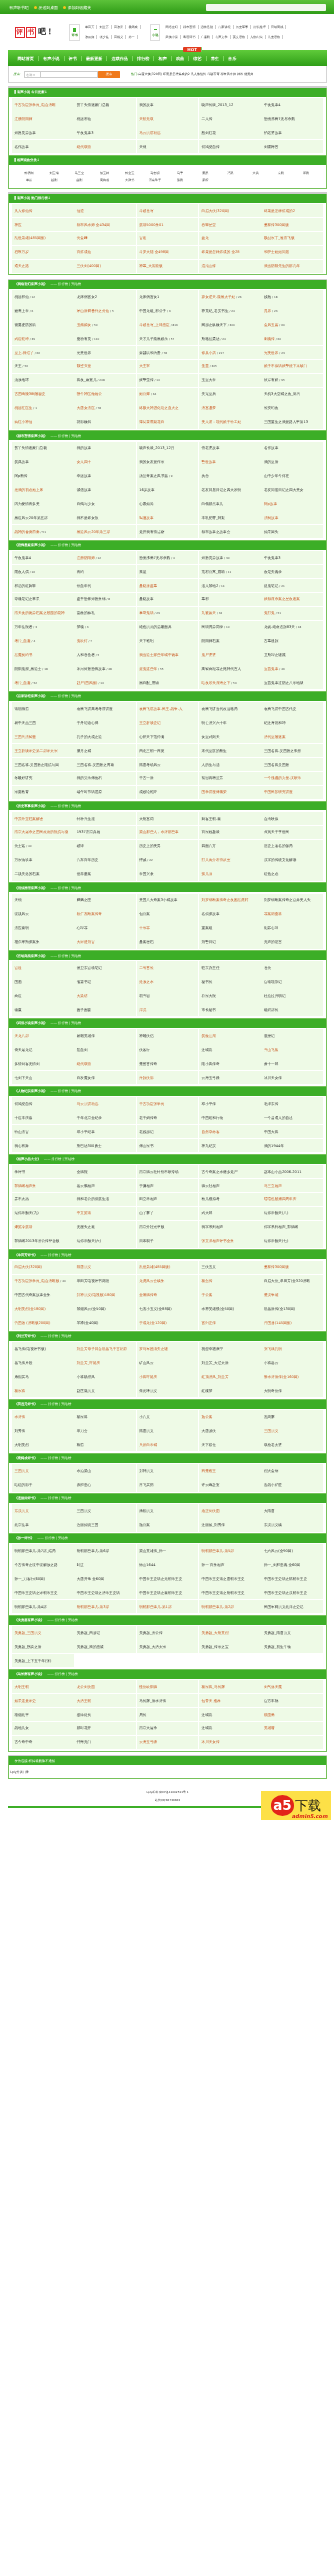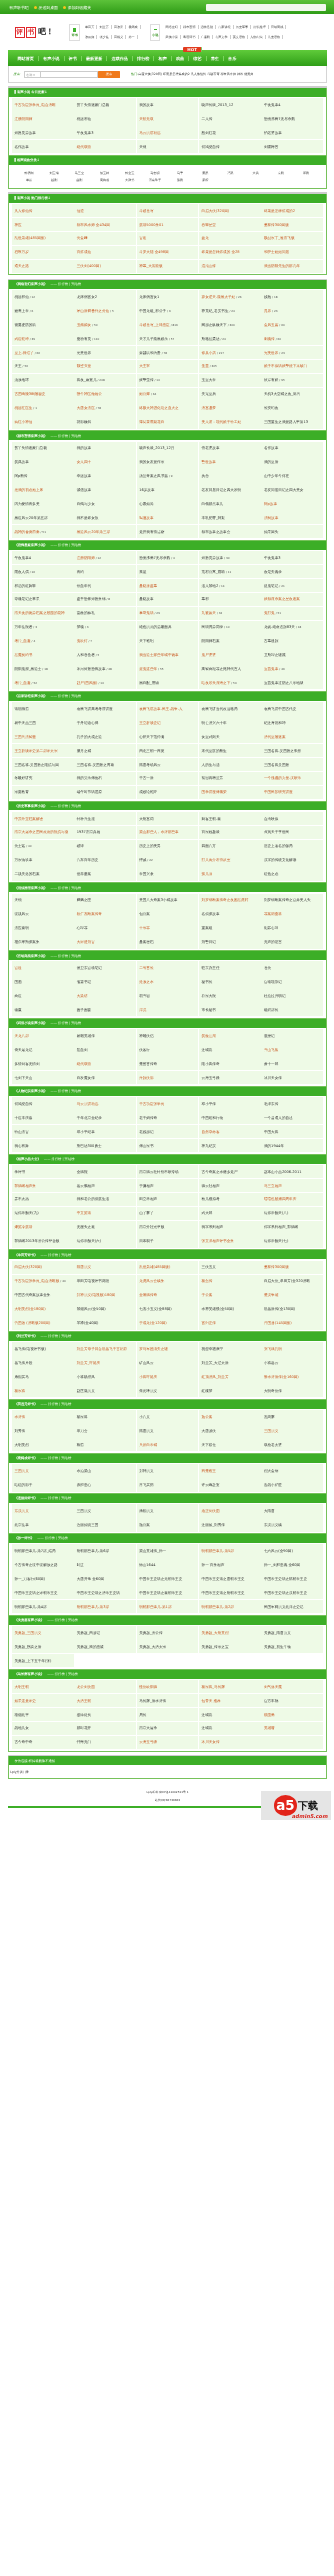--- a/index.html
+++ b/index.html
@@ -37,23 +37,23 @@
 .cell{background:#eefae6;height:13.4px;display:flex;align-items:center;padding-left:2.6px;font-size:3.6px;color:#333;overflow:hidden;white-space:nowrap;}
 .cell.hl{color:#c8541c;}
 .cell .n{font-size:2.8px;color:#555;margin-left:1px;}
 .artists{display:grid;grid-template-columns:repeat(12,1fr);row-gap:3.1px;padding:6.2px 7.2px;background:#fff;}
 .artists span{text-align:center;font-size:3.1px;color:#444;}
 .friend{margin:0 8.2px;border:0.5px solid #76c25a;border-top:none;}
 .friend .body{height:13.4px;display:flex;align-items:center;padding-left:1px;font-size:3.1px;color:#333;}
 .footer{text-align:center;font-size:2.8px;color:#333;padding-top:10.3px;}
 .footer div{margin-bottom:4.1px;}
 .footbar{margin:2.1px 8.2px 0;height:2.6px;background:#3cae27;}
-.wm{position:absolute;right:4.1px;bottom:5.2px;width:70px;height:29px;background:#e5e5e5;display:flex;align-items:center;justify-content:center;}
+.wm{position:absolute;right:4.1px;bottom:5.2px;width:70px;height:29px;background:#fde047;display:flex;align-items:center;justify-content:center;}
 .wm .a{width:23px;height:20.6px;border-radius:50%;background:#e2241a;color:#fff;font-size:13.4px;font-weight:bold;display:flex;align-items:center;justify-content:center;}
-.wm .t{font-weight:bold;color:#111;font-size:10px;margin-left:1px;}
+.wm .t{font-weight:normal;color:#111;font-size:13px;margin-left:1px;}
 .wm .u{position:absolute;bottom:1px;right:3.1px;color:#d8231a;font-size:5.2px;font-weight:bold;font-style:italic;}
 </style>
 </head>
 <body>
 
 <div class="topbar">
   <span class="lnk">有声听书吧</span>
   <span class="lnk">
       <i class="dot"></i>
       <span>发送到桌面</span>

